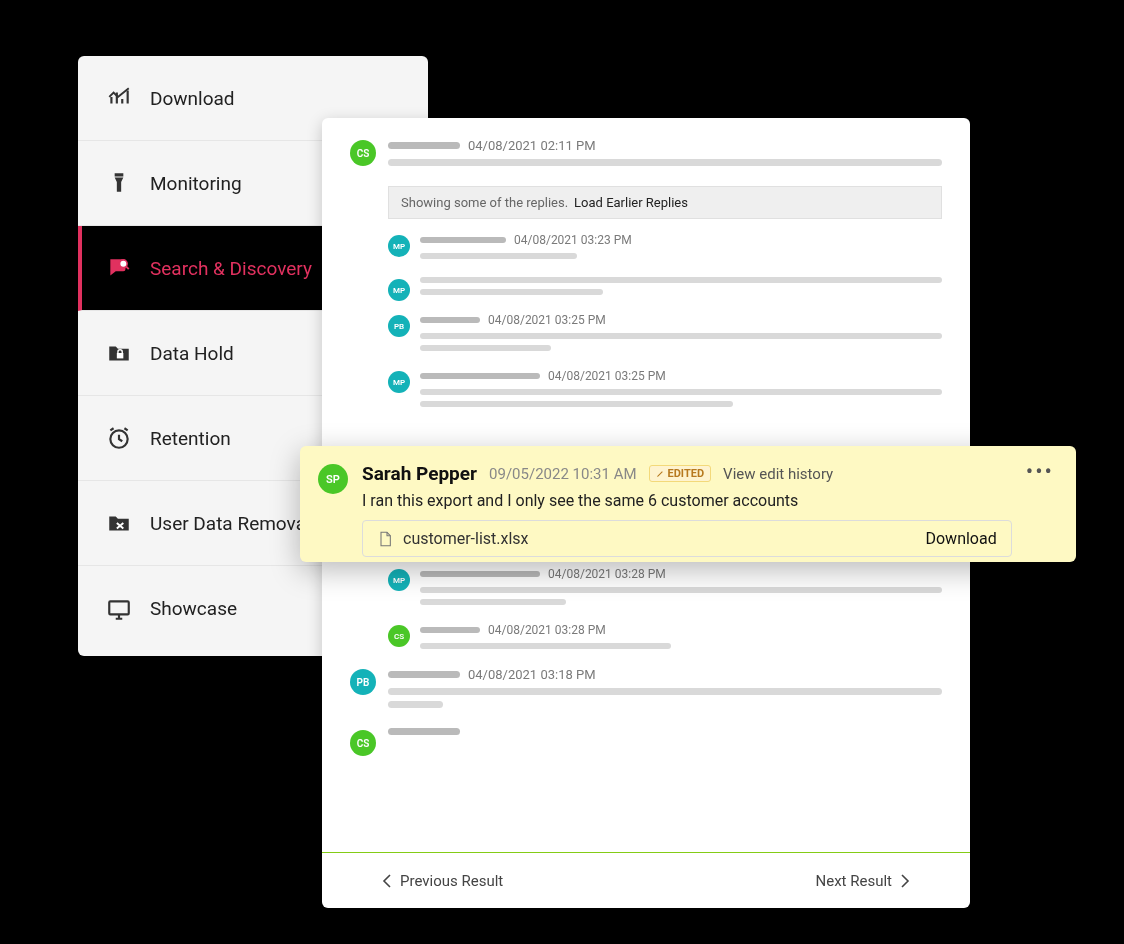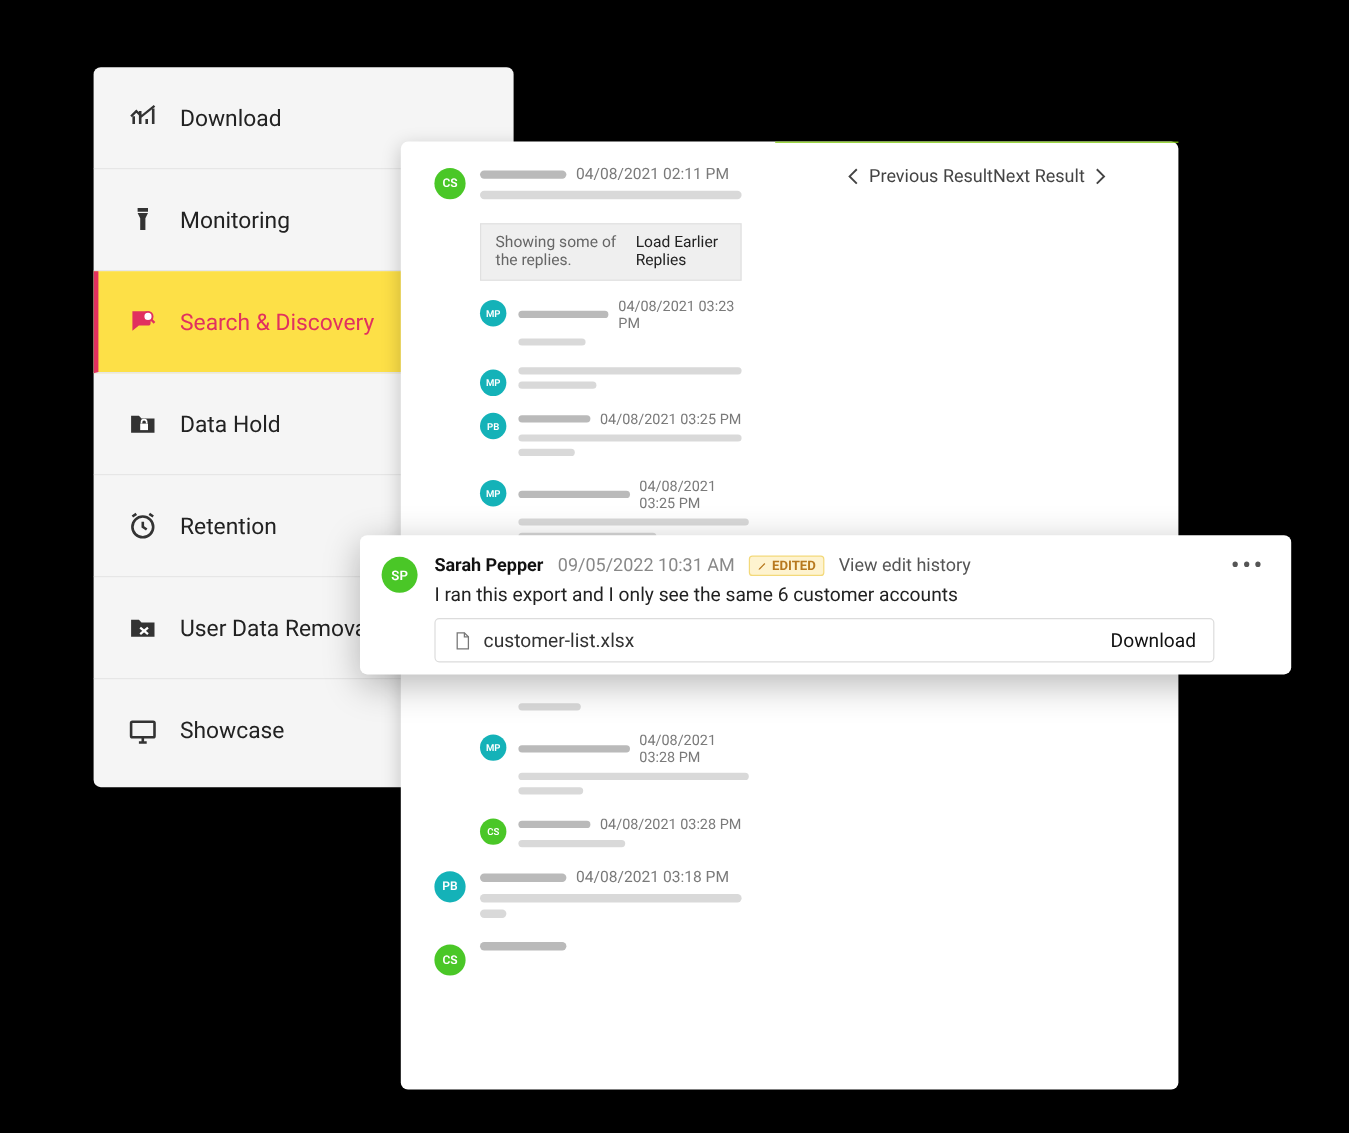--- a/index.html
+++ b/index.html
@@ -19,38 +19,38 @@
     display: flex; align-items: center;
     height: 85px;
     padding: 0 28px;
     border-bottom: 1px solid #e6e6e6;
     font-size: 19px;
     color: #222;
     cursor: pointer;
   }
   .side-item:last-child { border-bottom: none; }
   .side-item.active {
-    background: #fde047;
+    background: #000000;
     color: #e1315f;
     border-left: 4px solid #e1315f;
     padding-left: 24px;
   }
   .side-icon { width: 26px; height: 26px; margin-right: 18px; display: flex; align-items:center; justify-content:center; flex-shrink:0;}
   .side-icon svg { width: 100%; height: 100%; }
   .side-label { white-space: nowrap; overflow: hidden; }
 
   
   .results {
     position: absolute;
-    left: 334px; top: 118px;
+    left: 322px; top: 118px;
     width: 648px; height: 790px;
     background: #fff;
     border-radius: 6px;
     box-shadow: 0 4px 16px rgba(0,0,0,.2);
-    display: flex; flex-direction: row;
+    display: flex; flex-direction: column;
   }
   .msgs { flex: 1; overflow: hidden; padding: 20px 28px 0 28px; }
   .msg { display: flex; gap: 12px; margin-bottom: 14px; }
   .avatar {
     width: 26px; height: 26px; border-radius: 50%;
     display: flex; align-items:center; justify-content:center;
     font-size: 10px; font-weight: 600; color: #fff; flex-shrink:0;
     margin-top: 2px;
   }
   .avatar.sm { width: 22px; height: 22px; font-size: 8px; }
@@ -82,30 +82,30 @@
     padding: 0 60px; font-size:15px; color:#444;
   }
   .pager .btn { display:flex; align-items:center; gap:8px; cursor:pointer;}
   .pager svg { width:10px; height:14px; }
 
   
   .highlight {
     position: absolute;
     left: 300px; top: 446px;
     width: 776px; height: 116px;
-    background:#ffffff;
+    background:#fef9c3;
     border-radius:6px;
     box-shadow: 0 8px 30px rgba(0,0,0,.28);
     padding: 16px 22px 18px 18px;
     display:flex; gap:14px;
   }
   .highlight .avatar { width:30px; height:30px; font-size:11px; margin-top:2px;}
   .hi-body { flex:1; }
   .hi-head { display:flex; align-items:center; gap:12px; }
-  .hi-name { font-weight:700; font-size:15px; color:#111;}
+  .hi-name { font-weight:700; font-size:19px; color:#111;}
   .hi-ts   { font-size:15px; color:#888;}
   .badge-edited {
     background:#fef3cf; border:1px solid #f3d97a; color:#b7791f;
     font-size:11px; font-weight:700; padding:1px 6px; border-radius:3px;
     display:flex; align-items:center; gap:3px;
   }
   .hi-link { font-size:15px; color:#555; cursor:pointer;}
   .hi-text { font-size:16px; color:#222; margin:6px 0 10px 0;}
   .file-row {
     border:1px solid #dcdcdc; border-radius:4px;

